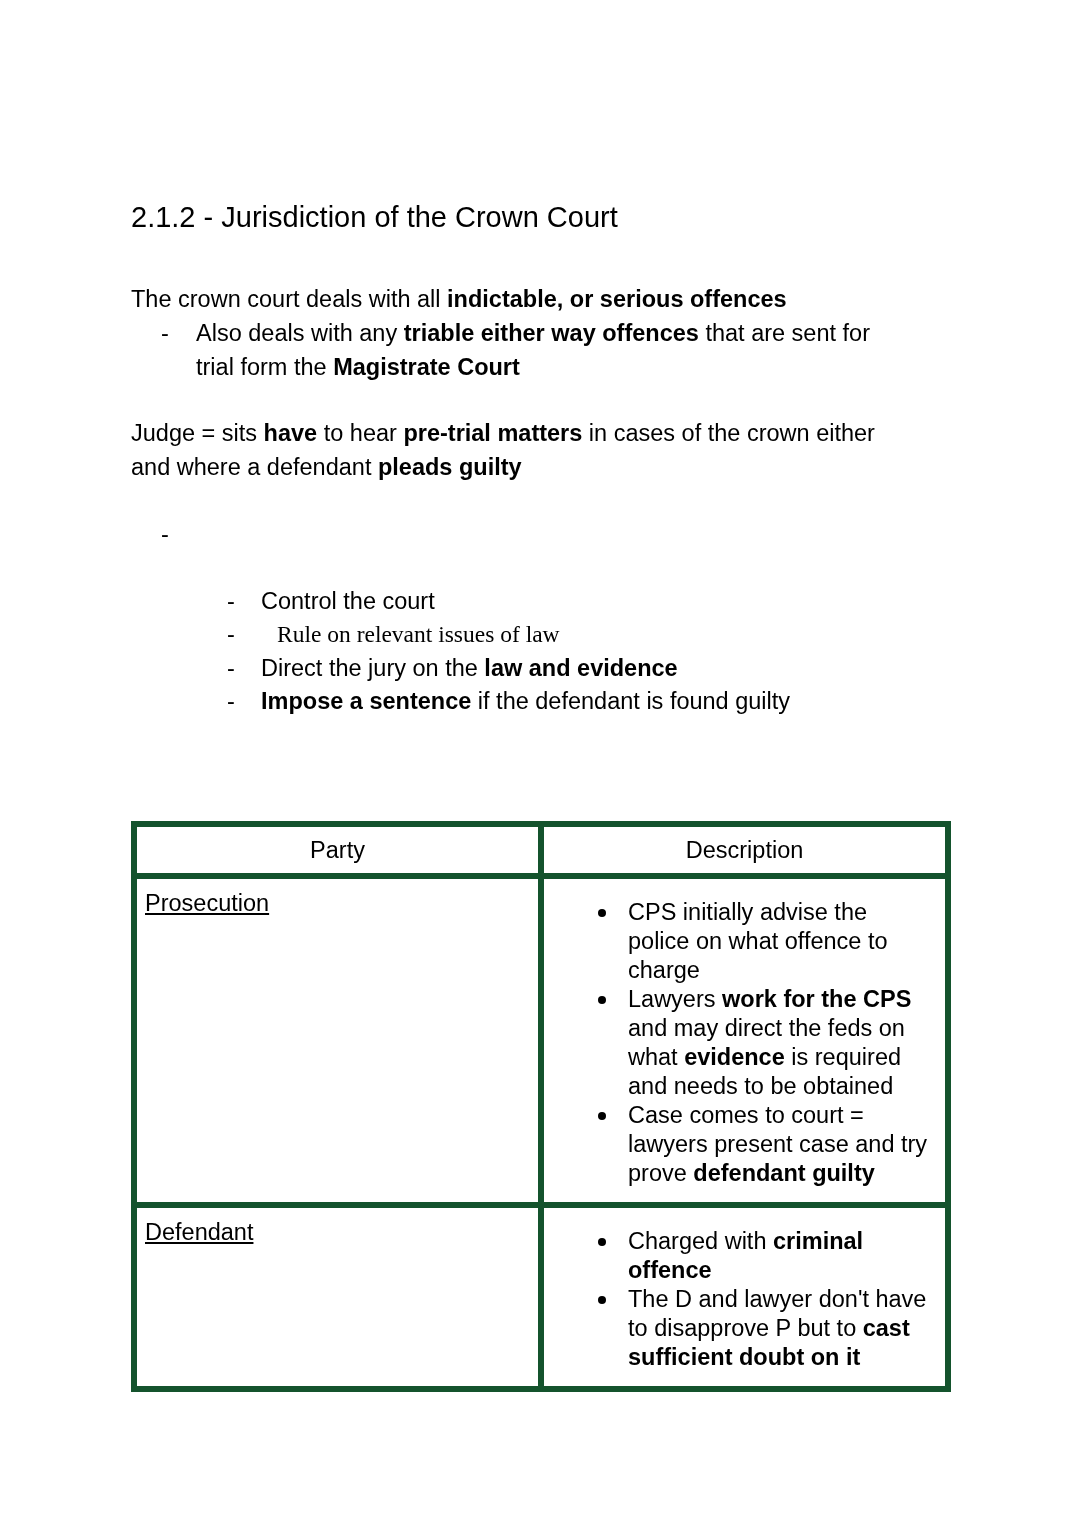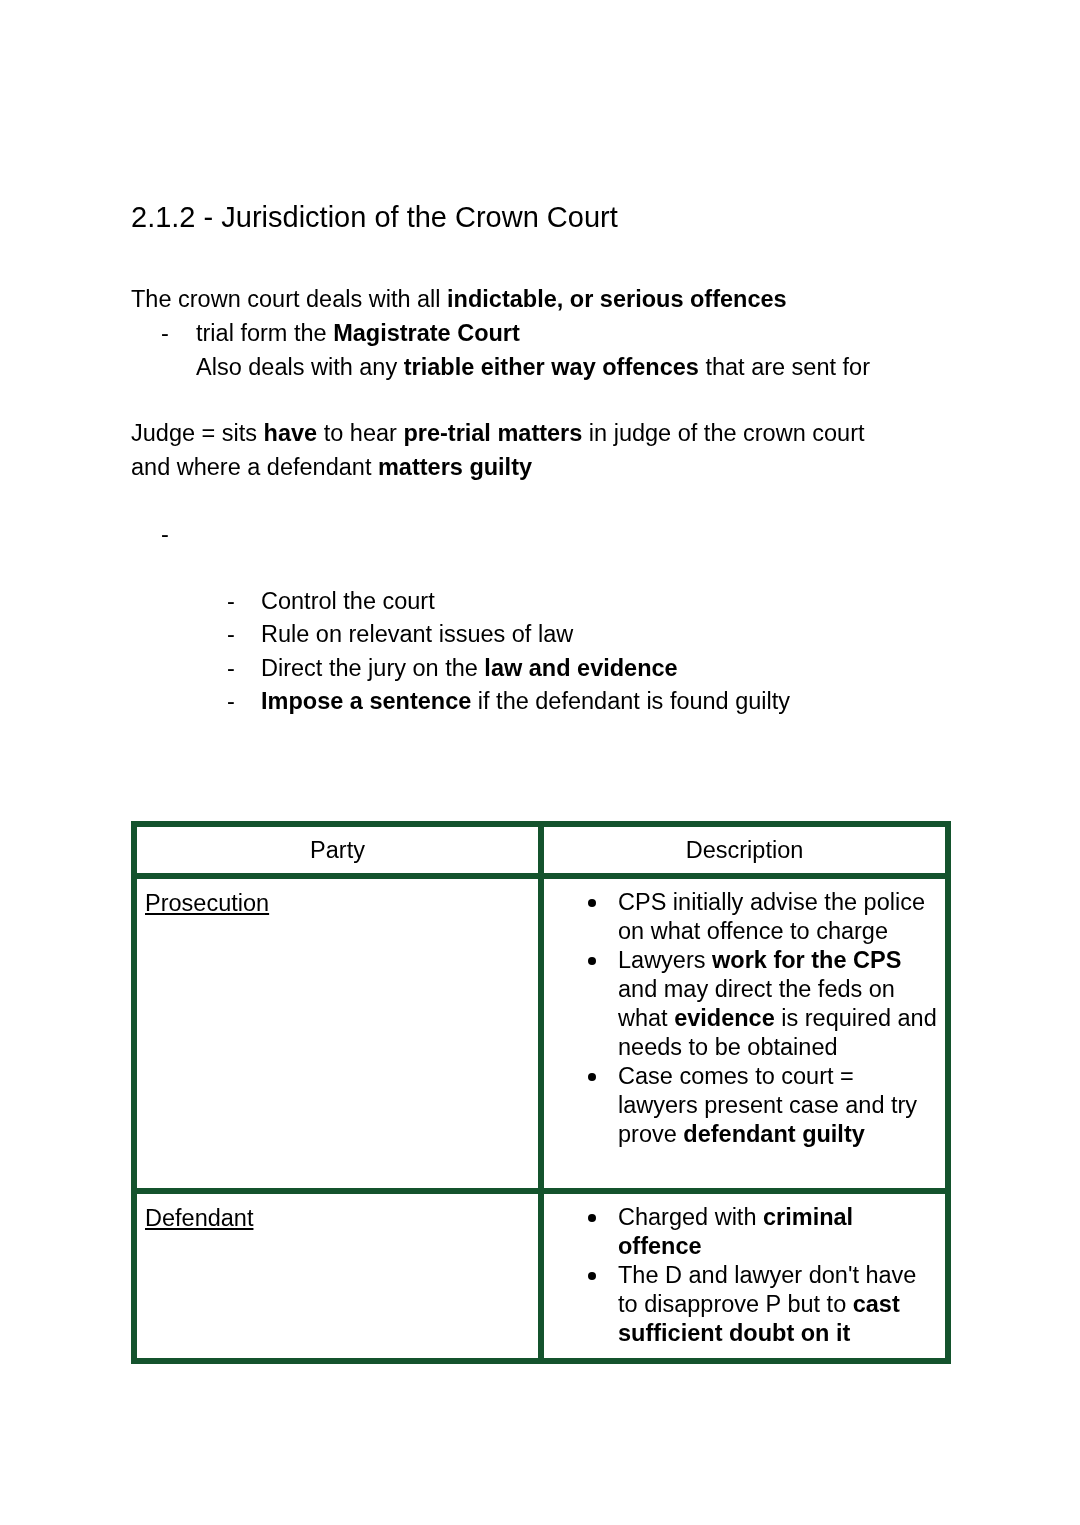--- a/index.html
+++ b/index.html
@@ -73,21 +73,21 @@
     .col-party { width: 407px; }
     .col-desc { width: 407px; }
     .party-name {
       display: block;
       text-decoration: underline;
       padding: 9px 0 0 8px;
       line-height: 30px;
     }
     .bullets {
       list-style: none;
-      margin: 0;
+      margin: 10px;
       padding: 9px 6px 4px 74px;
     }
     .bullets li {
       position: relative;
       line-height: 29px;
     }
     .bullets li::before {
       content: "";
       position: absolute;
       left: -30px;
@@ -103,41 +103,41 @@
 </head>
 <body>
 
 <h1 class="page-title">2.1.2 - Jurisdiction of the Crown Court</h1>
 
 <div class="para" style="top:283px;"><span>The crown court deals with all </span><b>indictable, or serious offences</b></div>
 
 <div class="dash-item" style="left:161px; top:317px; width:800px; height:70px;">
   <span class="dash">-</span>
   <div class="dash-text" style="left:35px;">
+    <div><span>Also deals with any </span><b>triable either way offences</b><span> that are sent for</span></div>
     <div><span>trial form the </span><b>Magistrate Court</b></div>
-    <div><span>Also deals with any </span><b>triable either way offences</b><span> that are sent for</span></div>
   </div>
 </div>
 
 <div class="para" style="top:417px;">
-  <div><span>Judge = sits </span><b>have</b><span> to hear </span><b>pre-trial matters</b><span> in judge of the crown court</span></div>
-  <div><span>and where a defendant </span><b>matters guilty</b></div>
+  <div><span>Judge = sits </span><b>have</b><span> to hear </span><b>pre-trial matters</b><span> in cases of the crown either</span></div>
+  <div><span>and where a defendant </span><b>pleads guilty</b></div>
 </div>
 
 <div class="dash-item" style="left:161px; top:518px; width:800px; height:70px;">
   <span class="dash">-</span>
 </div>
 
 <div class="dash-item" style="left:227px; top:585px; width:700px; height:34px;">
   <span class="dash">-</span>
   <div class="dash-text" style="left:34px;"><span>Control the court</span></div>
 </div>
 <div class="dash-item" style="left:227px; top:618px; width:700px; height:34px;">
   <span class="dash">-</span>
-  <div class="dash-text" style="left:34px;"><span>Rule on relevant issues of law</span></div>
+  <div class="dash-text" style="left:50px;font-family:Liberation Serif, serif;"><span>Rule on relevant issues of law</span></div>
 </div>
 <div class="dash-item" style="left:227px; top:652px; width:700px; height:34px;">
   <span class="dash">-</span>
   <div class="dash-text" style="left:34px;"><span>Direct the jury on the </span><b>law and evidence</b></div>
 </div>
 <div class="dash-item" style="left:227px; top:685px; width:700px; height:34px;">
   <span class="dash">-</span>
   <div class="dash-text" style="left:34px;"><b>Impose a sentence</b><span> if the defendant is found guilty</span></div>
 </div>
 

